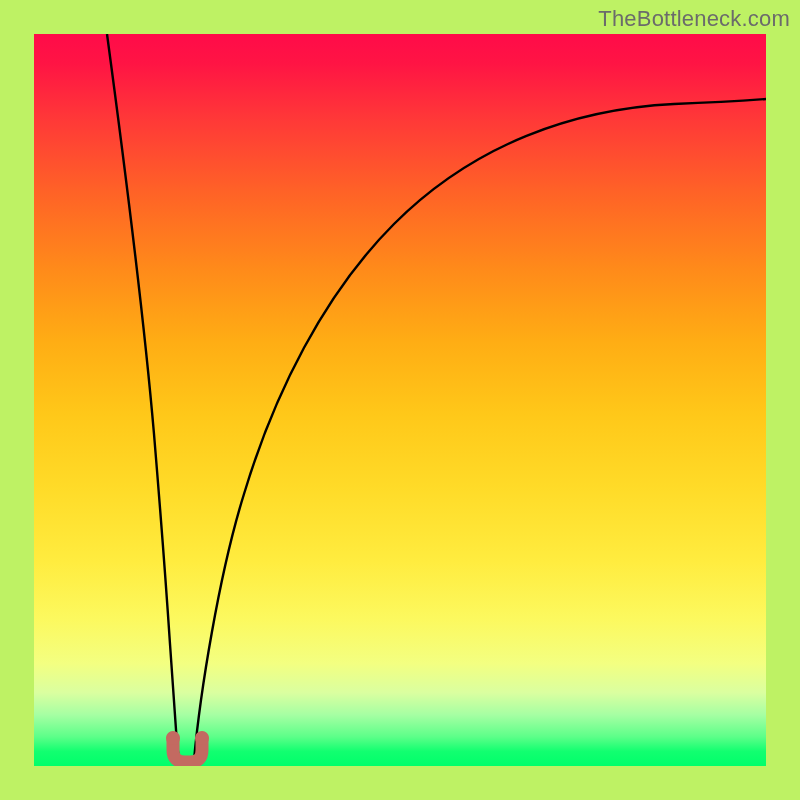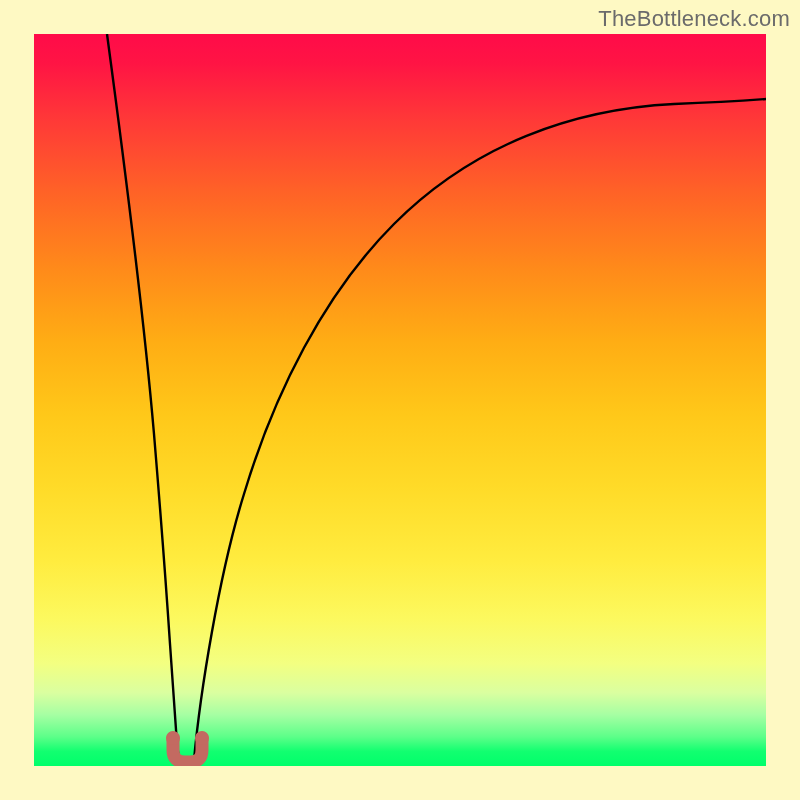--- a/index.html
+++ b/index.html
@@ -10,21 +10,21 @@
     overflow: hidden;
     background: #000;
     font-family: Arial, Helvetica, sans-serif;
   }
   .frame {
     position: absolute;
     left: 0;
     top: 0;
     width: 800px;
     height: 800px;
-    background: #fef9c3;
+    background: #bef264;
   }
   .plot-area {
     position: absolute;
     left: 34px;
     top: 34px;
     width: 732px;
     height: 732px;
     overflow: hidden;
   }
   .gradient {

